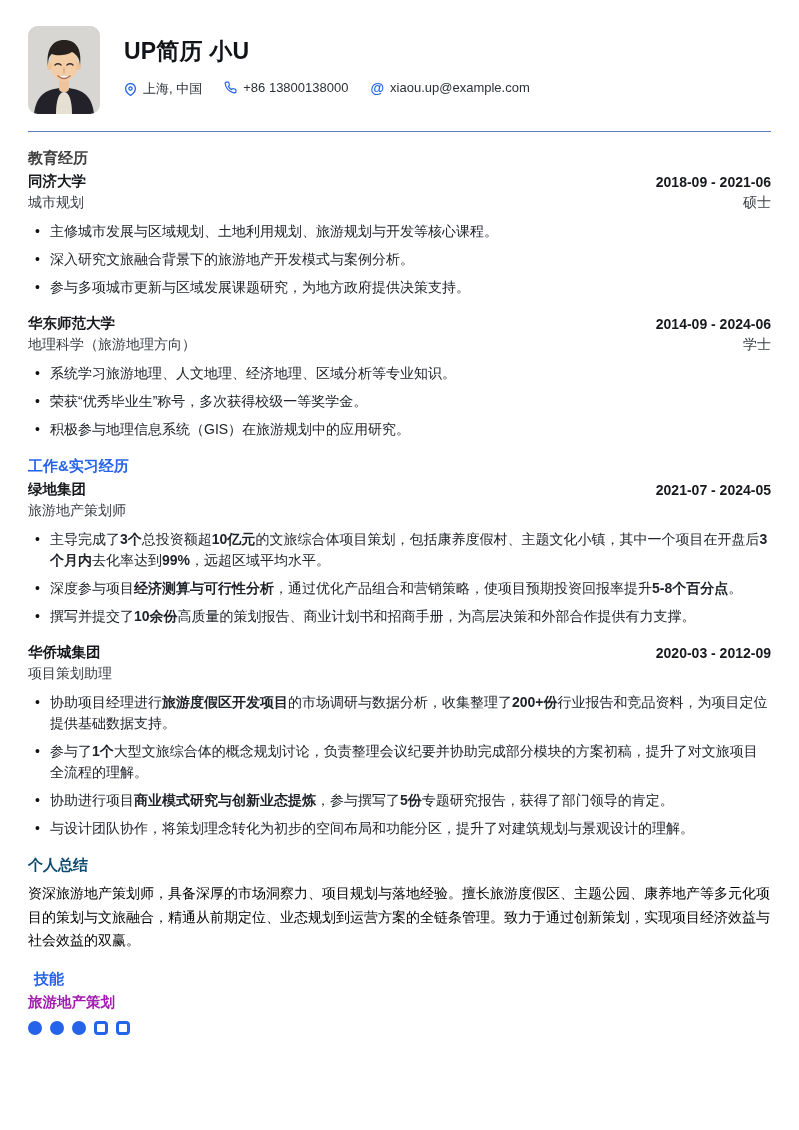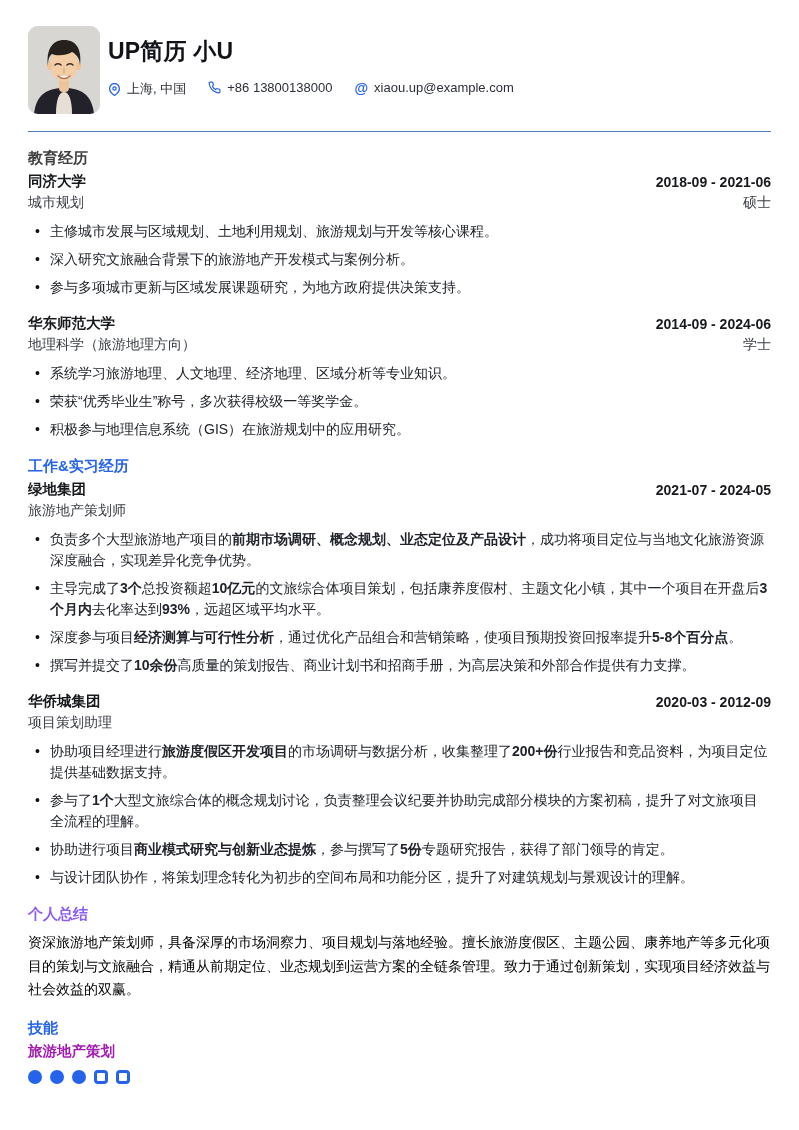--- a/index.html
+++ b/index.html
@@ -10,21 +10,21 @@
     width: 799px;
   }
   .page {
     width: 799px;
     min-height: 1130px;
     padding: 26px 28px 10px 28px;
     background: #ffffff;
   }
 
   
-  .header { display: flex; align-items: flex-start; gap: 8px; }
+  .header { display: flex; align-items: flex-start; gap: 24px; }
   .photo {
     width: 72px; height: 88px;
     border-radius: 10px;
     overflow: hidden;
     flex: 0 0 auto;
     background: #d8d6d3;
   }
   .photo svg { display: block; width: 100%; height: 100%; }
   .header-info { padding-top: 10px; }
   .name {
@@ -190,22 +190,21 @@
 
     <div class="entry">
       <div class="entry-row">
         <div class="entry-title">绿地集团</div>
         <div class="entry-date">2021-07 - 2024-05</div>
       </div>
       <div class="entry-row">
         <div class="entry-sub">旅游地产策划师</div>
       </div>
       <ul class="bullets">
-        <li><span>负责多个大型旅游地产项目的</span><span class="bold">前期市场调研、概念规划、业态定位及产品设计</span><span>，成功将项目定位与当地文化旅游资源深度融合，实现差异化竞争优势。</span></li>
-        <li><span>主导完成了</span><span class="bold">3个</span><span>总投资额超</span><span class="bold">10亿元</span><span>的文旅综合体项目策划，包括康养度假村、主题文化小镇，其中一个项目在开盘后</span><span class="bold">3个月内</span><span>去化率达到</span><span class="bold">93%</span><span>，远超区域平均水平。</span></li>
+        <li><span>主导完成了</span><span class="bold">3个</span><span>总投资额超</span><span class="bold">10亿元</span><span>的文旅综合体项目策划，包括康养度假村、主题文化小镇，其中一个项目在开盘后</span><span class="bold">3个月内</span><span>去化率达到</span><span class="bold">99%</span><span>，远超区域平均水平。</span></li>
         <li><span>深度参与项目</span><span class="bold">经济测算与可行性分析</span><span>，通过优化产品组合和营销策略，使项目预期投资回报率提升</span><span class="bold">5-8个百分点</span><span>。</span></li>
         <li><span>撰写并提交了</span><span class="bold">10余份</span><span>高质量的策划报告、商业计划书和招商手册，为高层决策和外部合作提供有力支撑。</span></li>
       </ul>
     </div>
 
     <div class="entry">
       <div class="entry-row">
         <div class="entry-title">华侨城集团</div>
         <div class="entry-date">2020-03 - 2012-09</div>
       </div>
@@ -215,26 +214,26 @@
       <ul class="bullets">
         <li><span>协助项目经理进行</span><span class="bold">旅游度假区开发项目</span><span>的市场调研与数据分析，收集整理了</span><span class="bold">200+份</span><span>行业报告和竞品资料，为项目定位提供基础数据支持。</span></li>
         <li><span>参与了</span><span class="bold">1个</span><span>大型文旅综合体的概念规划讨论，负责整理会议纪要并协助完成部分模块的方案初稿，提升了对文旅项目全流程的理解。</span></li>
         <li><span>协助进行项目</span><span class="bold">商业模式研究与创新业态提炼</span><span>，参与撰写了</span><span class="bold">5份</span><span>专题研究报告，获得了部门领导的肯定。</span></li>
         <li><span>与设计团队协作，将策划理念转化为初步的空间布局和功能分区，提升了对建筑规划与景观设计的理解。</span></li>
       </ul>
     </div>
   </section>
 
   <section>
-    <h2 class="sec-title accent-text" style="color: #8b5cf6;">个人总结</h2>
+    <h2 class="sec-title accent-text" style="color: #0c4a6e;">个人总结</h2>
     <p class="summary-text">资深旅游地产策划师，具备深厚的市场洞察力、项目规划与落地经验。擅长旅游度假区、主题公园、康养地产等多元化项目的策划与文旅融合，精通从前期定位、业态规划到运营方案的全链条管理。致力于通过创新策划，实现项目经济效益与社会效益的双赢。</p>
   </section>
 
   <section>
-    <h2 class="sec-title accent-text" style="color: rgb(37, 99, 235);">技能</h2>
+    <h2 class="sec-title accent-text" style="color: rgb(37, 99, 235); margin-left: 6px;">技能</h2>
 
     <div class="skill" style="margin-top:4px">
       <div class="skill-name">旅游地产策划</div>
       <div class="skill-dots">
           <span class="dot filled" style="background: rgb(37, 99, 235);"></span>
           <span class="dot filled" style="background: rgb(37, 99, 235);"></span>
           <span class="dot filled" style="background: rgb(37, 99, 235);"></span>
           <span class="dot hollow" style="border-color: rgb(37, 99, 235);"></span>
           <span class="dot hollow" style="border-color: rgb(37, 99, 235);"></span>
         </div>

